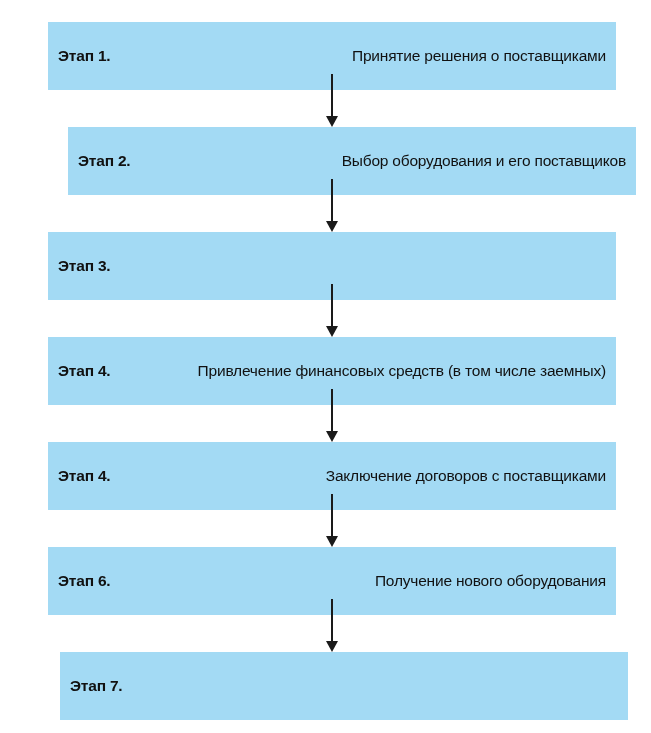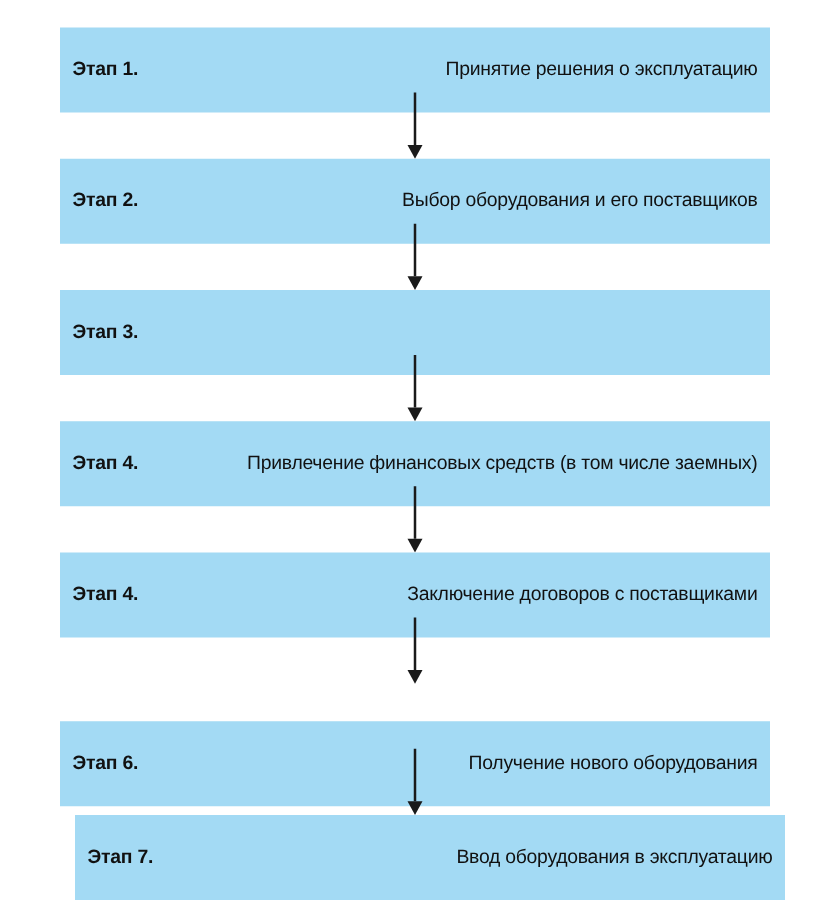--- a/index.html
+++ b/index.html
@@ -36,25 +36,25 @@
     padding: 2px 10px;
   }
   .stage .stage-bold {
     font-weight: bold;
     margin-right: 5px;
     white-space: nowrap;
   }
   .stage .stage-desc { white-space: nowrap; }
 
   .s1 { top: 22px; }
-  .s2 { top: 127px; }
+  .s2 { top: 127px; margin-left: 20px; }
   .s3 { top: 232px; }
   .s4 { top: 337px; gap: 44px; }
   .s5 { top: 442px; }
-  .s6 { top: 547px; margin-top: 30px; }
+  .s6 { top: 547px; }
   .s7 { top: 652px; margin-left: 12px; }
 
   .arrow {
     position: absolute;
     left: 332px;
     transform: translateX(-50%);
     height: 53px;
     display: flex;
     flex-direction: column;
     align-items: center;
@@ -79,21 +79,21 @@
     border-top: 11px solid var(--arrow);
   }
 </style>
 </head>
 <body>
 
 <div class="canvas">
 
   <div class="stage s1">
     <span class="stage-bold">Этап 1.</span>
-    <span class="stage-desc">Принятие решения о эксплуатацию</span>
+    <span class="stage-desc">Принятие решения о поставщиками</span>
   </div>
 
   <div class="arrow a1">
     <div class="arrow-line"></div>
     <div class="arrow-head"></div>
   </div>
 
   <div class="stage s2">
     <span class="stage-bold">Этап 2.</span>
     <span class="stage-desc">Выбор оборудования и его поставщиков</span>
@@ -138,16 +138,15 @@
     <span class="stage-desc">Получение нового оборудования</span>
   </div>
 
   <div class="arrow a6">
     <div class="arrow-line"></div>
     <div class="arrow-head"></div>
   </div>
 
   <div class="stage s7">
     <span class="stage-bold">Этап 7.</span>
-    <span class="stage-desc">Ввод оборудования в эксплуатацию</span>
   </div>
 
 </div>
 
 </body></html>

